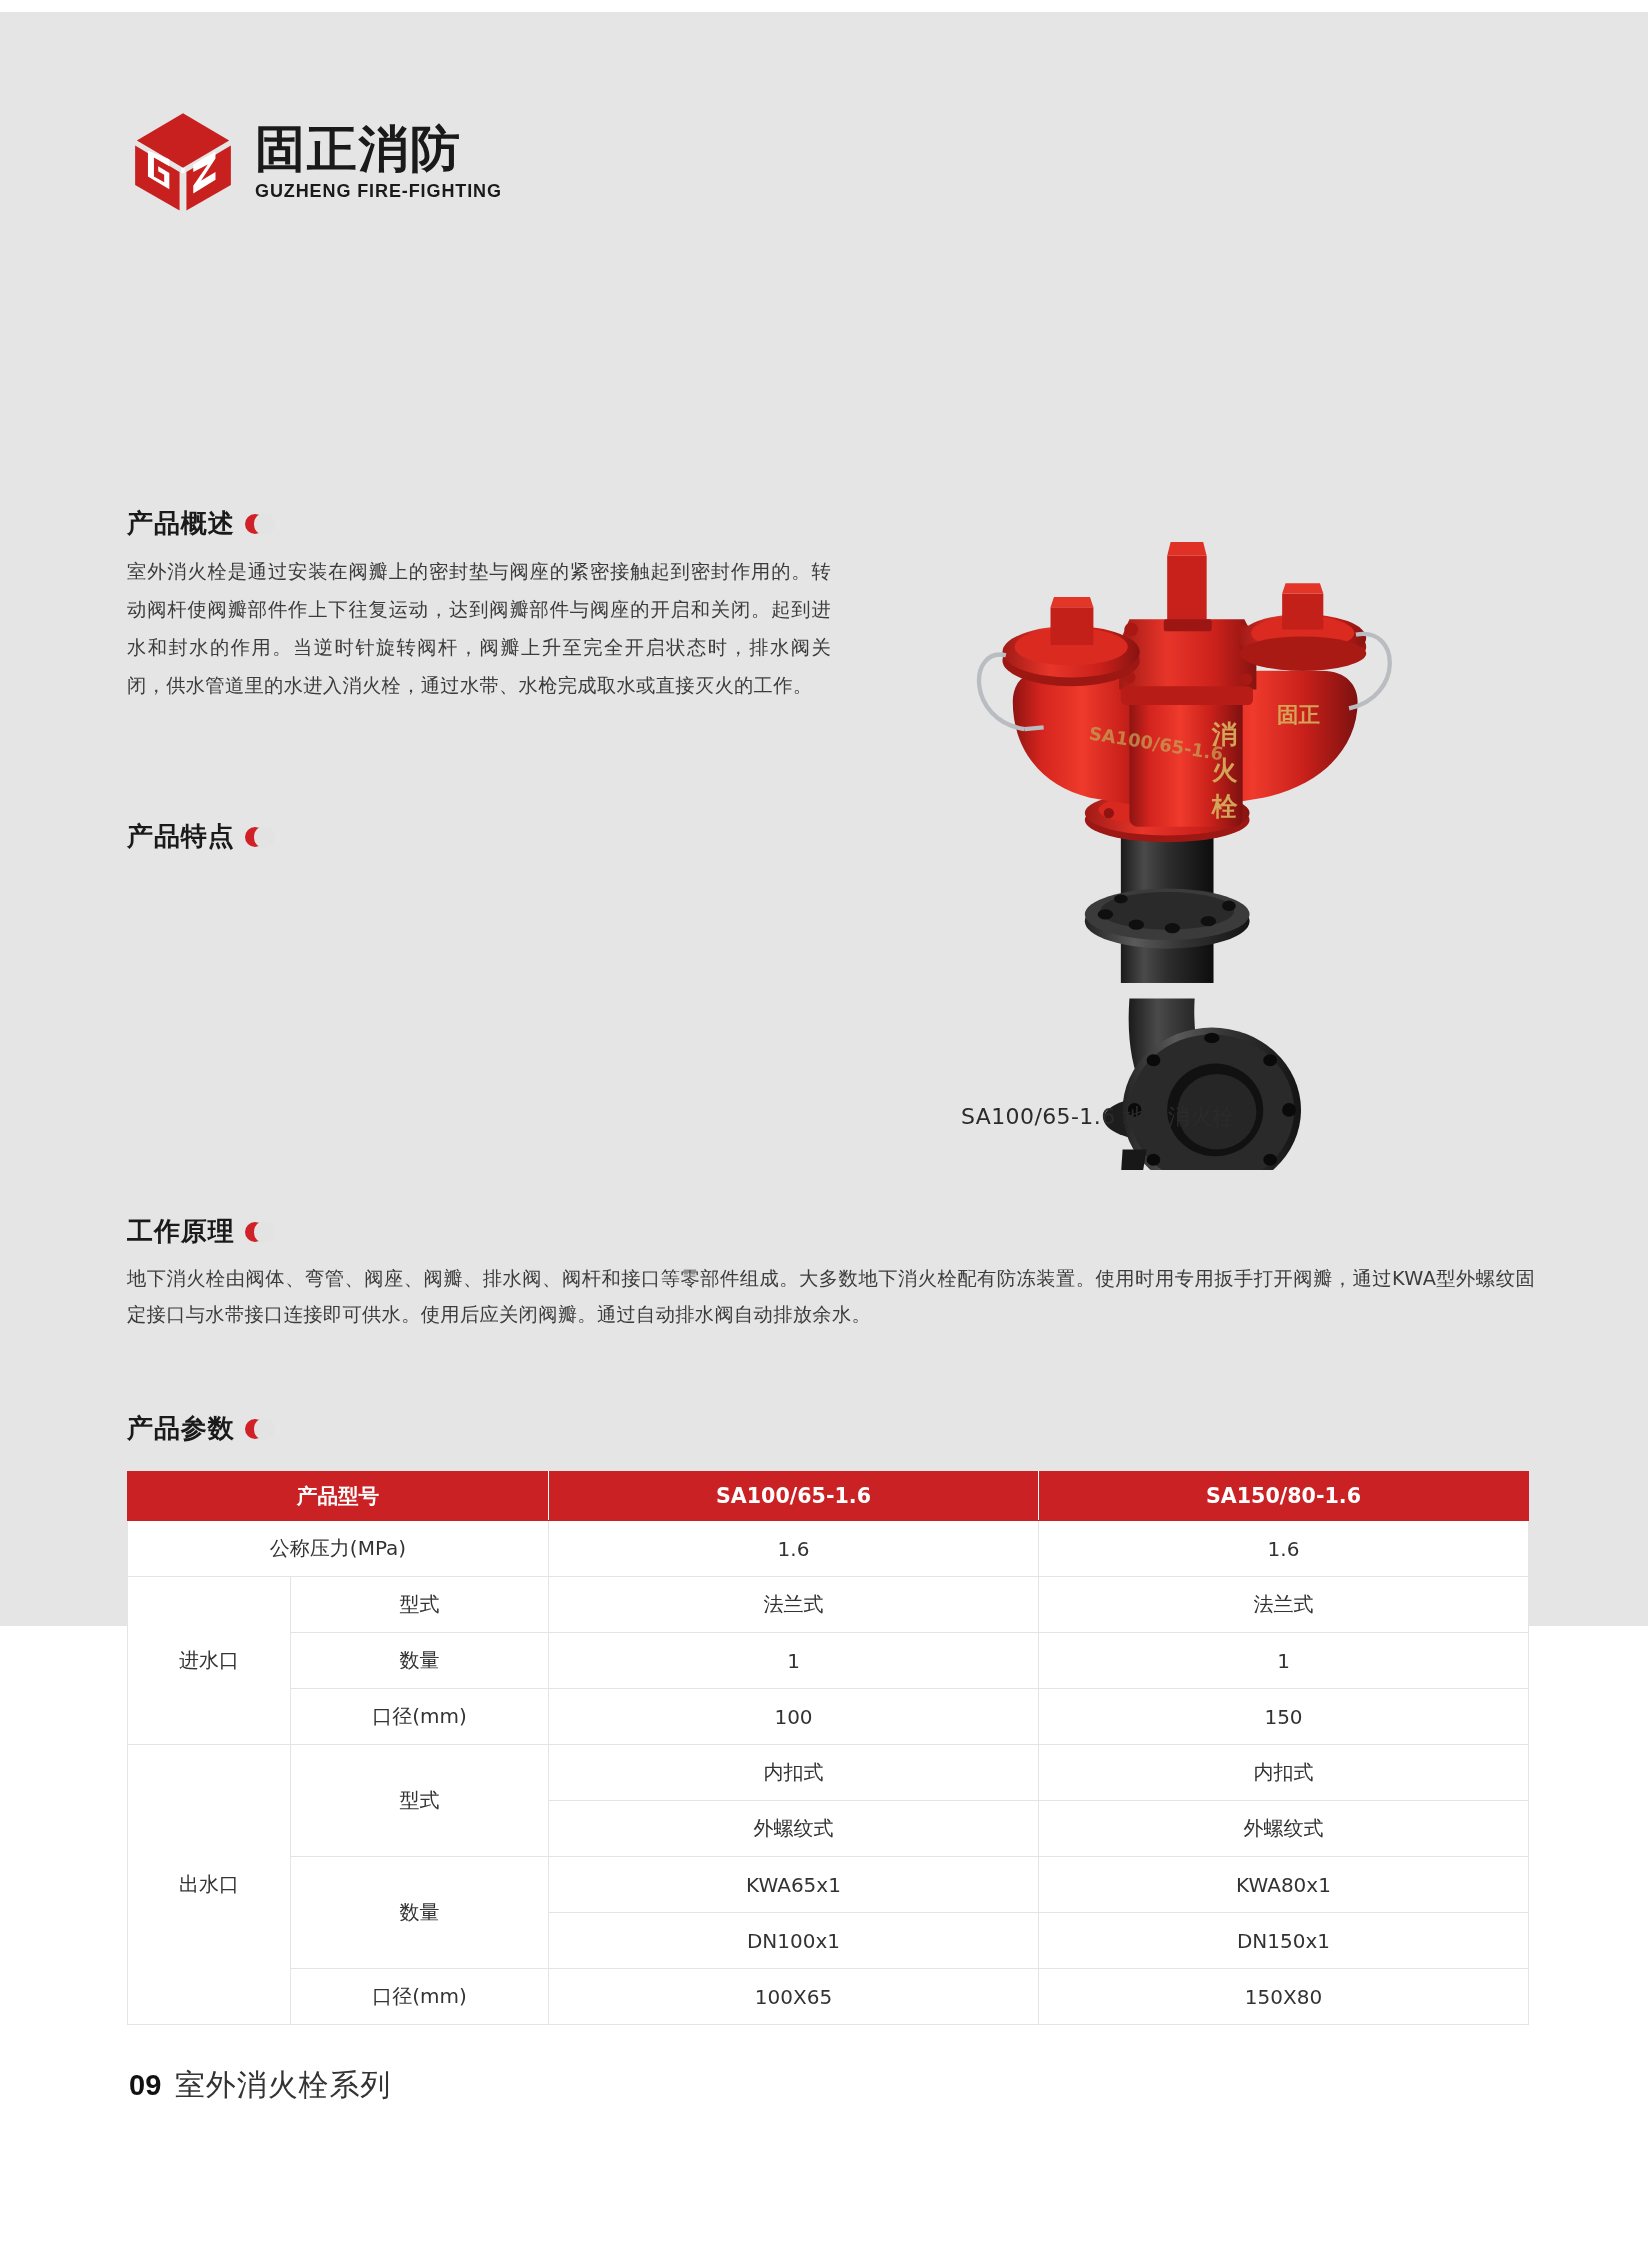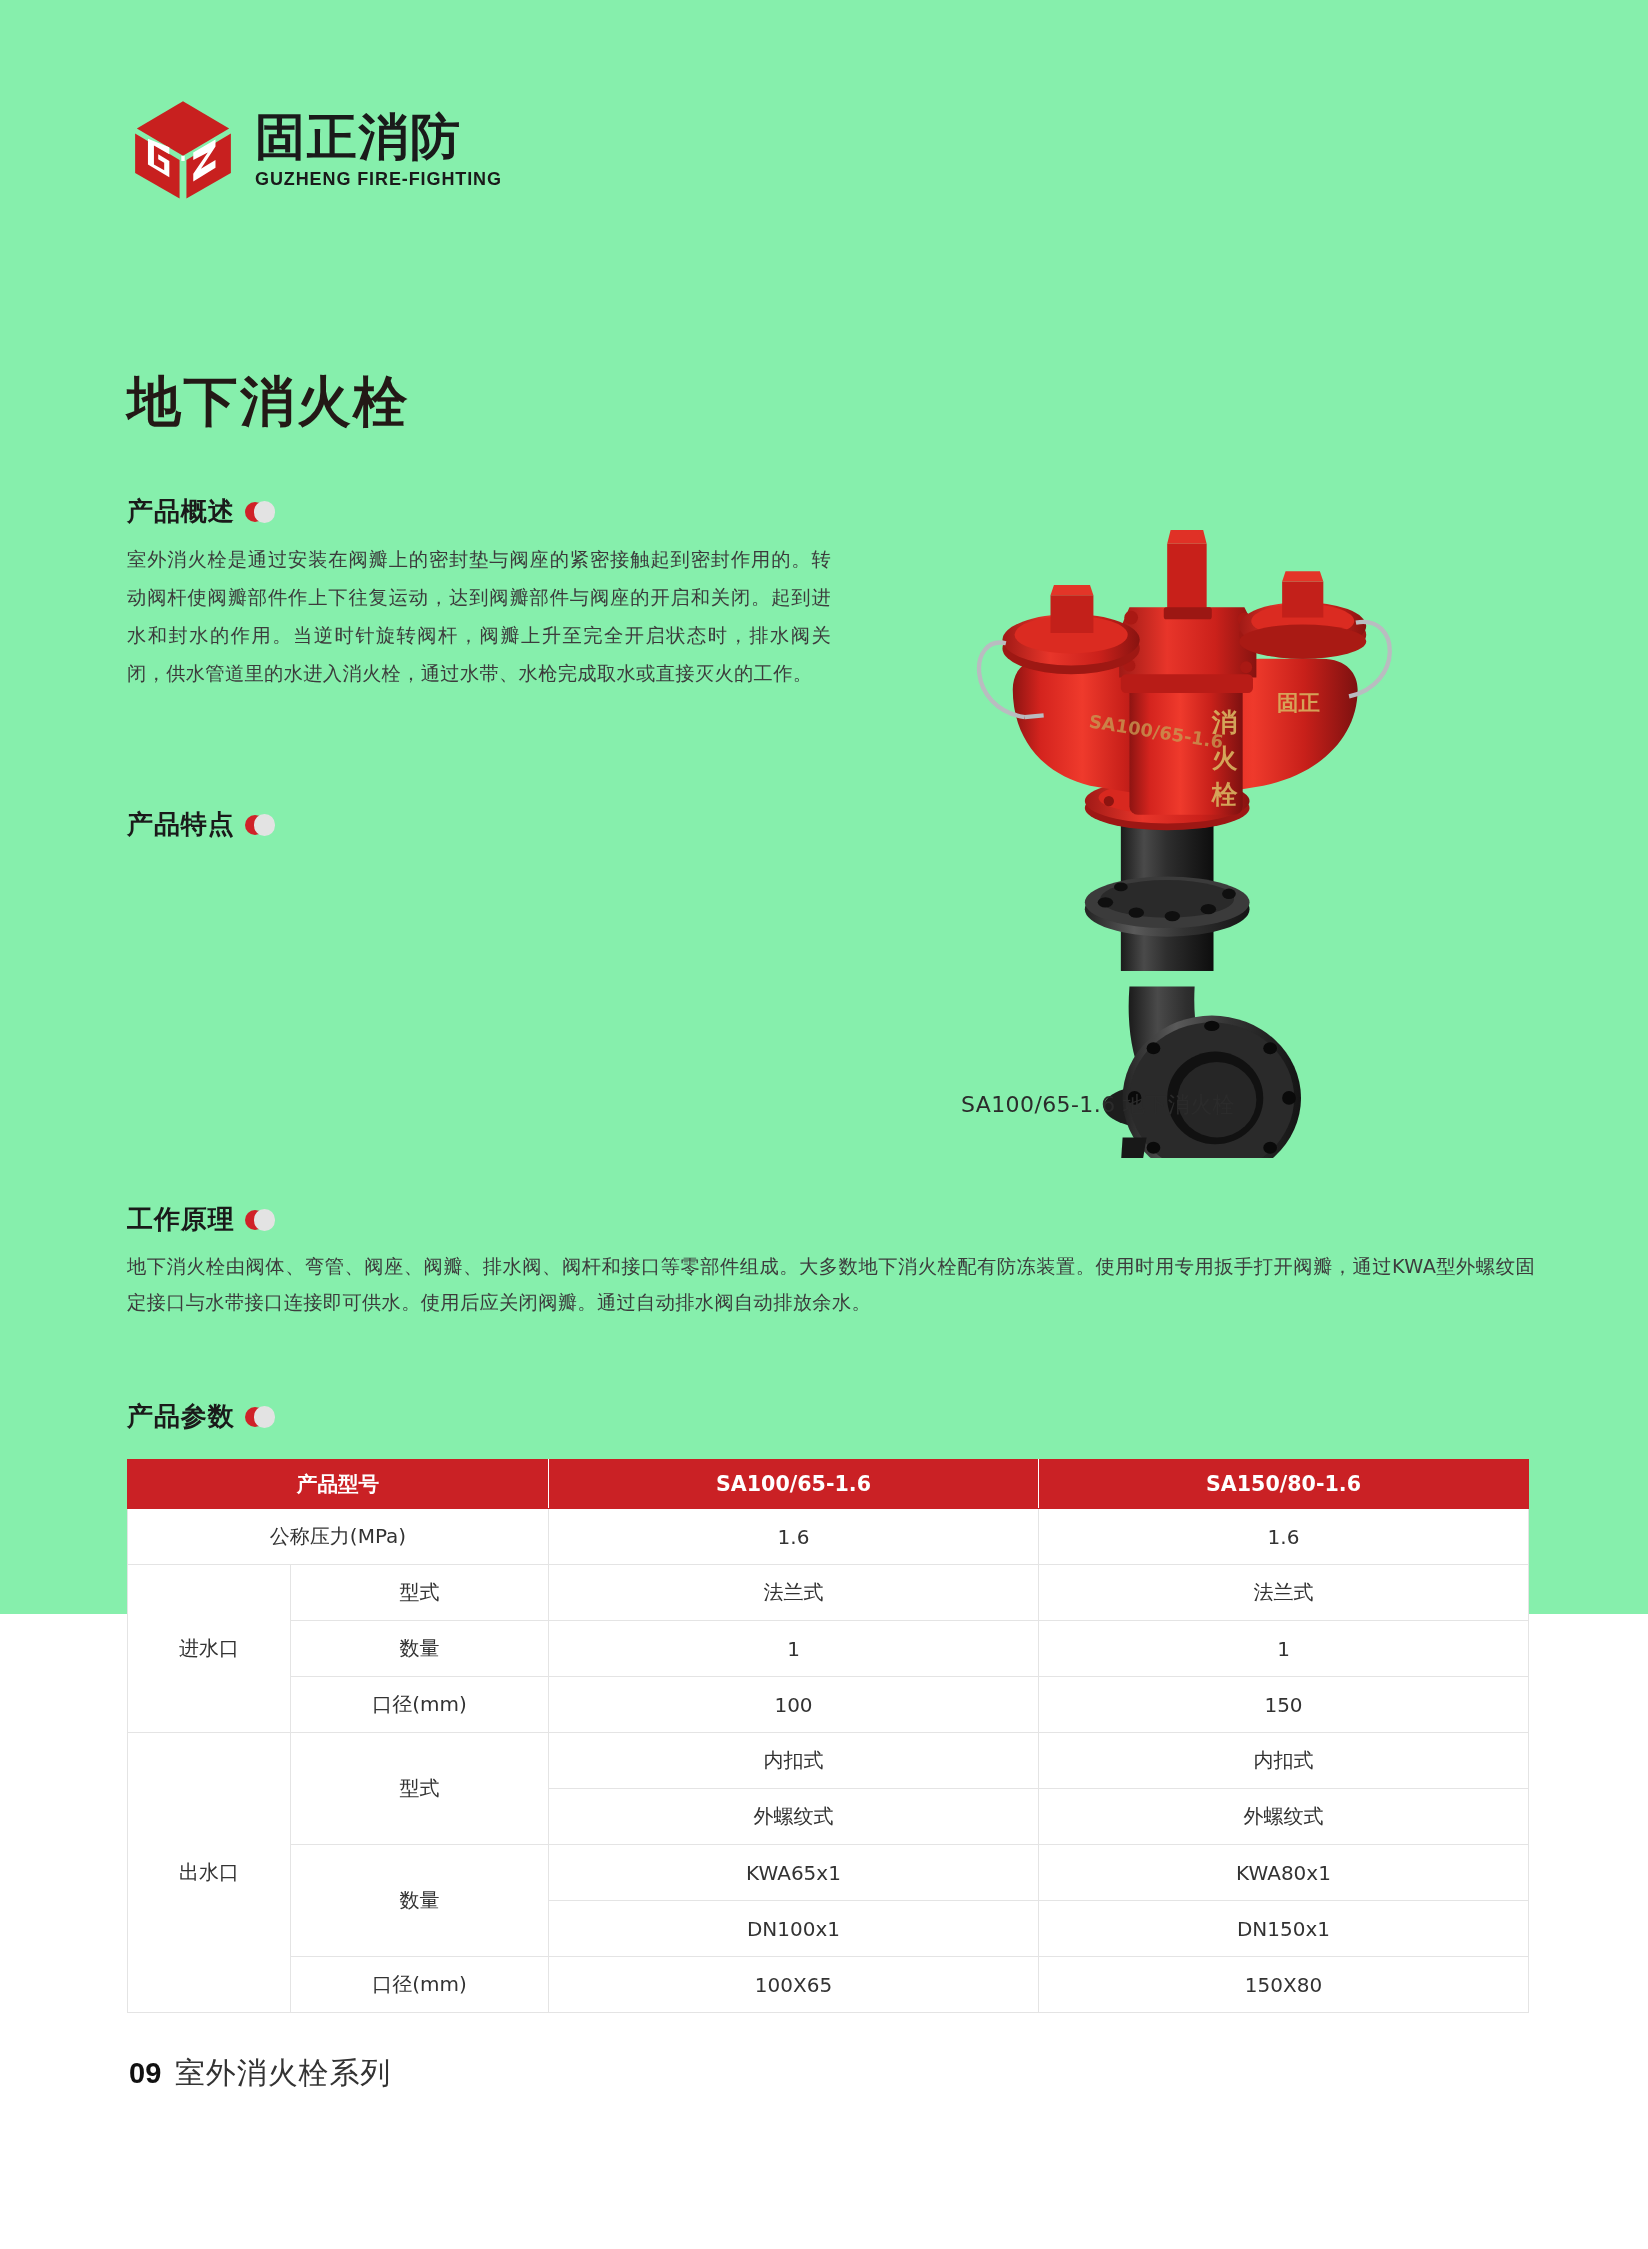--- a/index.html
+++ b/index.html
@@ -12,21 +12,22 @@
     height: 2250px;
     font-family: "Liberation Sans", "DejaVu Sans", sans-serif;
     color: #333333;
     position: relative;
     overflow: hidden;
   }
   .page {
     position: relative;
     width: 1648px;
     height: 1614px;
-    background: #86efac;
+    background: #e5e5e5;
+    margin-top: 12px;
   }
 
   
   .logo-block {
     position: absolute;
     left: 130px;
     top: 96px;
     display: flex;
     align-items: center;
     gap: 19px;
@@ -226,21 +227,20 @@
 
         <path d="M62,70 L62,76" stroke="#ffffff" stroke-width="4" fill="none"></path>
       </svg>
     </div>
     <div class="logo-text-wrap">
       <div class="logo-cn">固正消防</div>
       <div class="logo-en">GUZHENG FIRE-FIGHTING</div>
     </div>
   </div>
 
-  <h1 class="page-title">地下消火栓</h1>
 
   <div class="col-left sec-head" id="overview-head" style="position:absolute;">
     <span>产品概述</span>
     <span class="sec-deco">
       <span class="crescent"></span>
         <span class="disc"></span>
     </span>
   </div>
   <div class="col-left body-p" id="overview-body" style="position:absolute;">室外消火栓是通过安装在阀瓣上的密封垫与阀座的紧密接触起到密封作用的。转动阀杆使阀瓣部件作上下往复运动，达到阀瓣部件与阀座的开启和关闭。起到进水和封水的作用。当逆时针旋转阀杆，阀瓣上升至完全开启状态时，排水阀关闭，供水管道里的水进入消火栓，通过水带、水枪完成取水或直接灭火的工作。</div>
 

